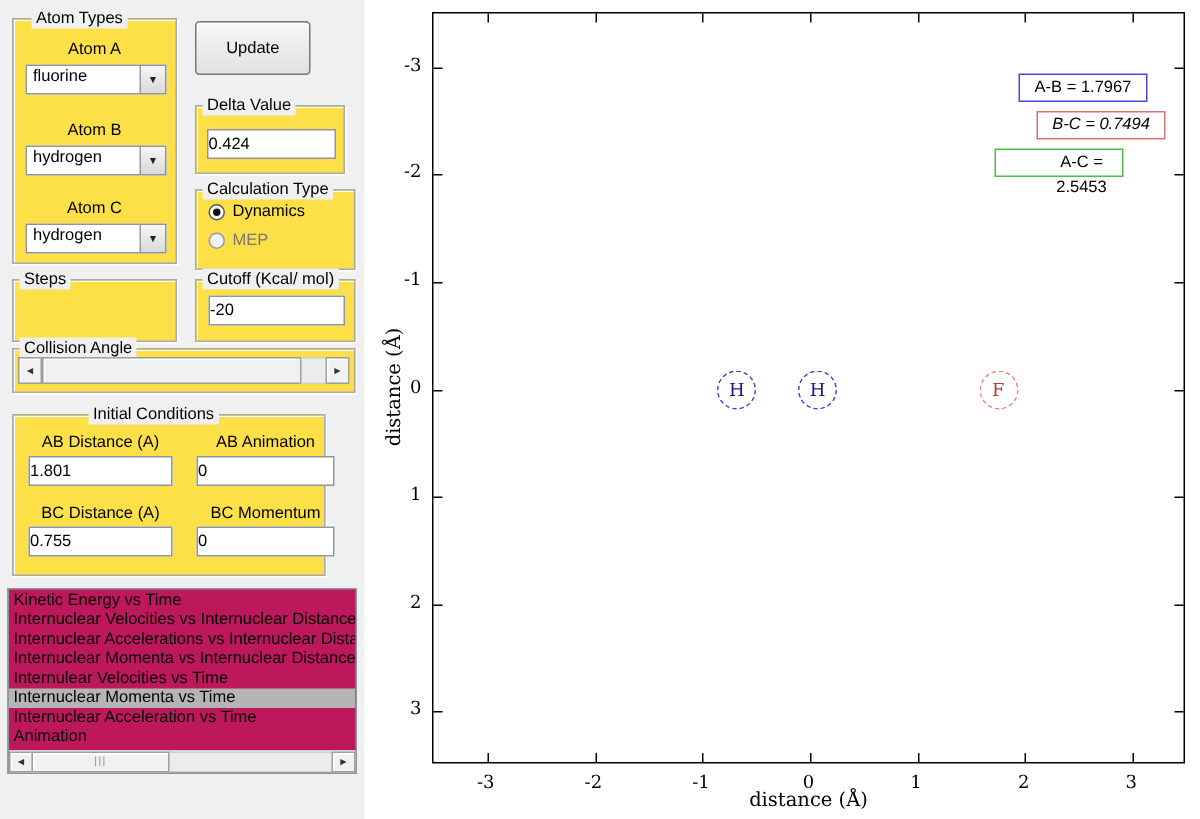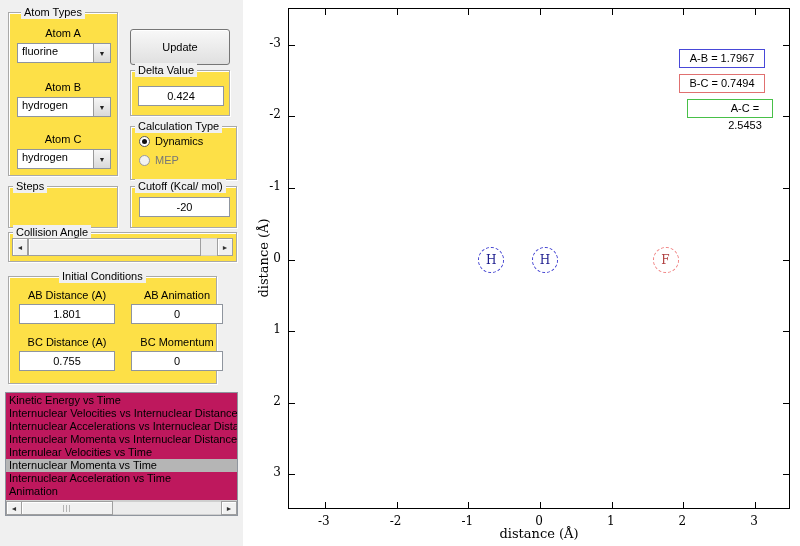--- a/index.html
+++ b/index.html
@@ -6,21 +6,21 @@
   html,body{width:800px;height:546px}
   body{font-family:"Liberation Sans",sans-serif;font-size:11px;color:#000;background:#f0f0f0}
   .app{position:relative;width:800px;height:546px;background:#f0f0f0;overflow:hidden}
 
   
   .panel{position:absolute;border:1px solid #a9a9a9;box-shadow:inset 1px 1px 0 #ffffff,1px 1px 0 #ffffff;background:#fde047}
   .panel-title{position:absolute;top:-8px;left:4px;background:#f0f0f0;padding:0 3px;line-height:14px;white-space:nowrap}
   .ctl-label{position:absolute;left:0;right:0;text-align:center;line-height:13px}
 
   
-  .edit{position:absolute;background:#fff;border:1px solid #8f959e;text-align:center;line-height:18px;cursor:text}
+  .edit{position:absolute;background:#fff;border:1px solid #8f959e;line-height:18px;cursor:text}
   .btn{position:absolute;background:linear-gradient(#f8f8f8,#e0e0e0);border:1px solid #767676;border-radius:3px;box-shadow:inset 0 1px 0 #fff;text-align:center;cursor:default}
   .btn .btn-label{line-height:34px}
   .dropdown{position:absolute;background:#fff;border:1px solid #8f959e;display:flex;cursor:default}
   .dd-text{flex:1;padding:0 0 0 4px;line-height:15px;overflow:hidden;white-space:nowrap}
   .dd-btn{width:17px;background:linear-gradient(#f6f6f6,#d9d9d9);border-left:1px solid #9a9a9a;display:flex;align-items:center;justify-content:center;font-size:7px;color:#222}
 
   .radio-row{position:absolute;left:8px;display:flex;align-items:center;gap:5px}
   .radio{width:11px;height:11px;border-radius:50%;border:1px solid #5a5a5a;background:#fff;position:relative;flex:0 0 auto}
   .radio.checked::after{content:"";position:absolute;left:2px;top:2px;width:5px;height:5px;border-radius:50%;background:#111}
   .radio.dim{border-color:#9a9a9a;background:#f2f2f2}
@@ -67,21 +67,21 @@
       <span class="dd-text">hydrogen</span>
       <span class="dd-btn">▼</span>
     </div>
     <div class="ctl-label" style="top:120px">Atom C</div>
     <div class="dropdown" style="left:8px;top:136px;width:94px;height:20px">
       <span class="dd-text">hydrogen</span>
       <span class="dd-btn">▼</span>
     </div>
   </div>
 
-  <div class="btn" style="left:130px;top:29px;width:100px;height:36px">
+  <div class="btn" style="left:130px;top:14px;width:77px;height:36px">
     <div class="btn-label">Update</div>
   </div>
 
   <div class="panel" style="left:130px;top:70px;width:100px;height:46px">
     <span class="panel-title">Delta Value</span>
     <div class="edit" style="left:7px;top:15px;width:86px;height:20px">0.424</div>
   </div>
 
   <div class="panel" style="left:130px;top:126px;width:107px;height:54px">
     <span class="panel-title">Calculation Type</span>
@@ -180,22 +180,22 @@
         <div class="tick" style="left: 0px; top: 322.071px; width: 6px; height: 1px;"></div>
         <div class="tick" style="right: 0px; top: 322.071px; width: 6px; height: 1px;"></div>
         <div class="tick" style="left: 0px; top: 393.643px; width: 6px; height: 1px;"></div>
         <div class="tick" style="right: 0px; top: 393.643px; width: 6px; height: 1px;"></div>
         <div class="tick" style="left: 0px; top: 465.214px; width: 6px; height: 1px;"></div>
         <div class="tick" style="right: 0px; top: 465.214px; width: 6px; height: 1px;"></div>
         <div class="atom" style="left: 189.234px; top: 237.5px; border-color: rgb(60, 60, 208); color: rgb(26, 26, 140);">H</div>
         <div class="atom" style="left: 243.02px; top: 237.5px; border-color: rgb(60, 60, 208); color: rgb(26, 26, 140);">H</div>
         <div class="atom" style="left: 363.5px; top: 237.5px; border-color: rgb(240, 128, 128); color: rgb(176, 64, 64);">F</div>
         <div class="legend-entry" style="right: 24px; top: 40px; border-color: rgb(72, 72, 216);">A-B = 1.7967</div>
-        <div class="legend-entry" style="right: 24px; top: 65px; border-color: rgb(224, 112, 112);">B-C = 0.7494</div>
-        <div class="legend-entry" style="right: 16px; top: 90px; border-color: rgb(72, 192, 72); padding-left: 30px;">A-C = 2.5453</div>
+        <div class="legend-entry" style="right: 12px; top: 65px; border-color: rgb(224, 112, 112); font-style: italic;">B-C = 0.7494</div>
+        <div class="legend-entry" style="right: 40px; top: 90px; border-color: rgb(72, 192, 72); padding-left: 30px;">A-C = 2.5453</div>
       </div>
     <div class="axis-label xlabel">distance (Å)</div>
     <div class="axis-label ylabel">distance (Å)</div>
   <div class="tick-label" style="left: 65.8571px; top: 514px; width: 30px; text-align: center;">-3</div>
       <div class="tick-label" style="left: 137.571px; top: 514px; width: 30px; text-align: center;">-2</div>
       <div class="tick-label" style="left: 209.286px; top: 514px; width: 30px; text-align: center;">-1</div>
       <div class="tick-label" style="left: 281px; top: 514px; width: 30px; text-align: center;">0</div>
       <div class="tick-label" style="left: 352.714px; top: 514px; width: 30px; text-align: center;">1</div>
       <div class="tick-label" style="left: 424.429px; top: 514px; width: 30px; text-align: center;">2</div>
       <div class="tick-label" style="left: 496.143px; top: 514px; width: 30px; text-align: center;">3</div>

